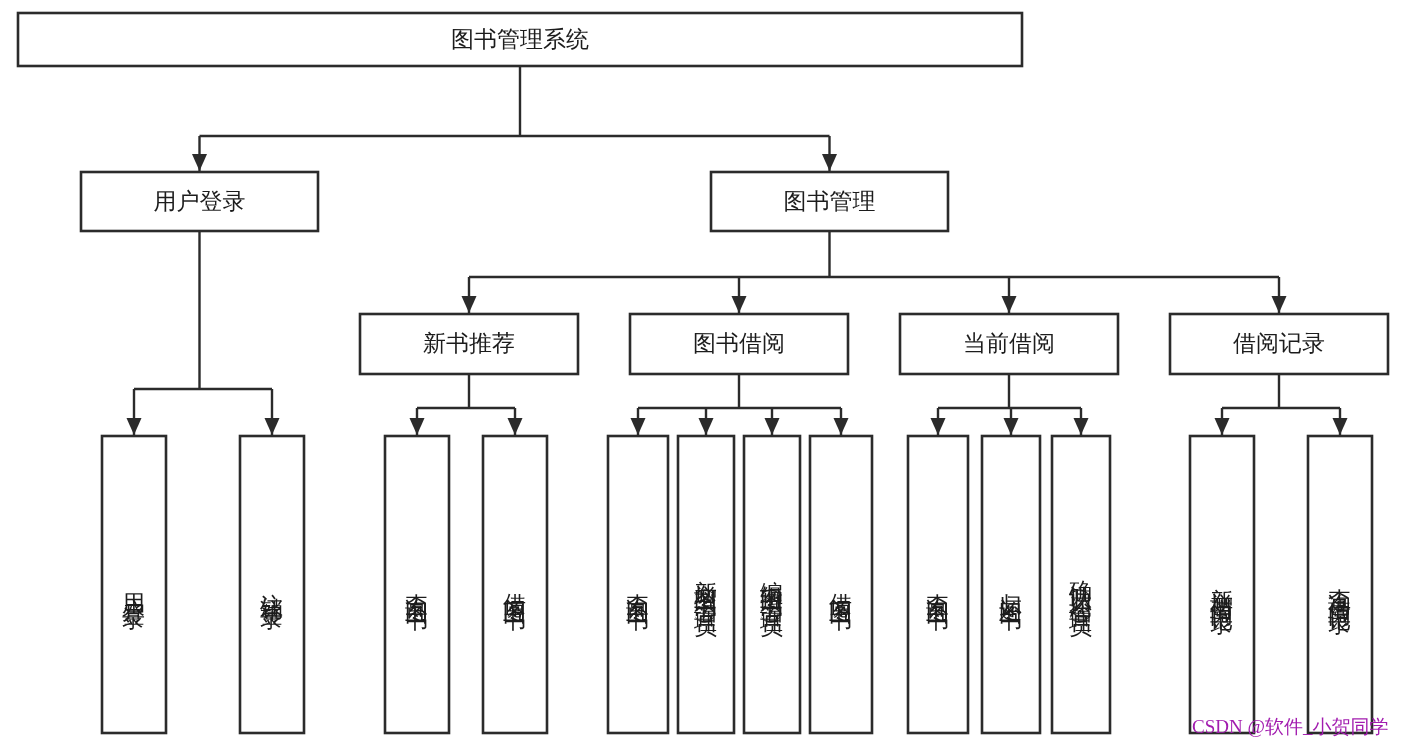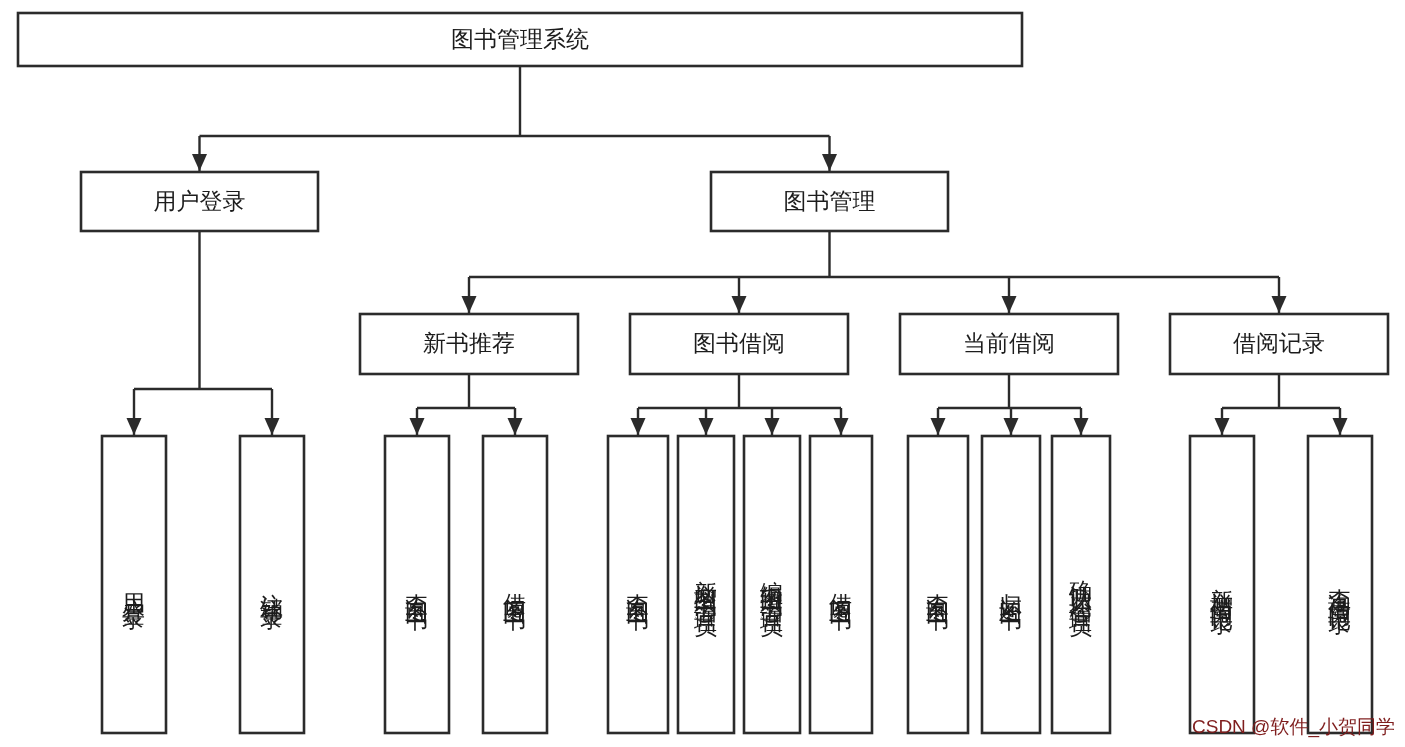--- a/index.html
+++ b/index.html
@@ -67,23 +67,23 @@
     user-select: none;
   }
   .leaf-text-wrap {
     position: absolute;
     display: flex;
     align-items: center;
     justify-content: center;
   }
   .watermark {
     position: absolute;
-    font-family: Liberation Sans, sans-serif;
+    font-family: Liberation Serif, serif;
     font-size: 19px;
-    color: #7f1d1d;
+    color: #a21caf;
     white-space: nowrap;
     user-select: none;
   }
 </style>
 </head>
 <body>
 
 <div id="diagram-root">
 
   <svg id="flow" viewBox="0 0 1405 747">

